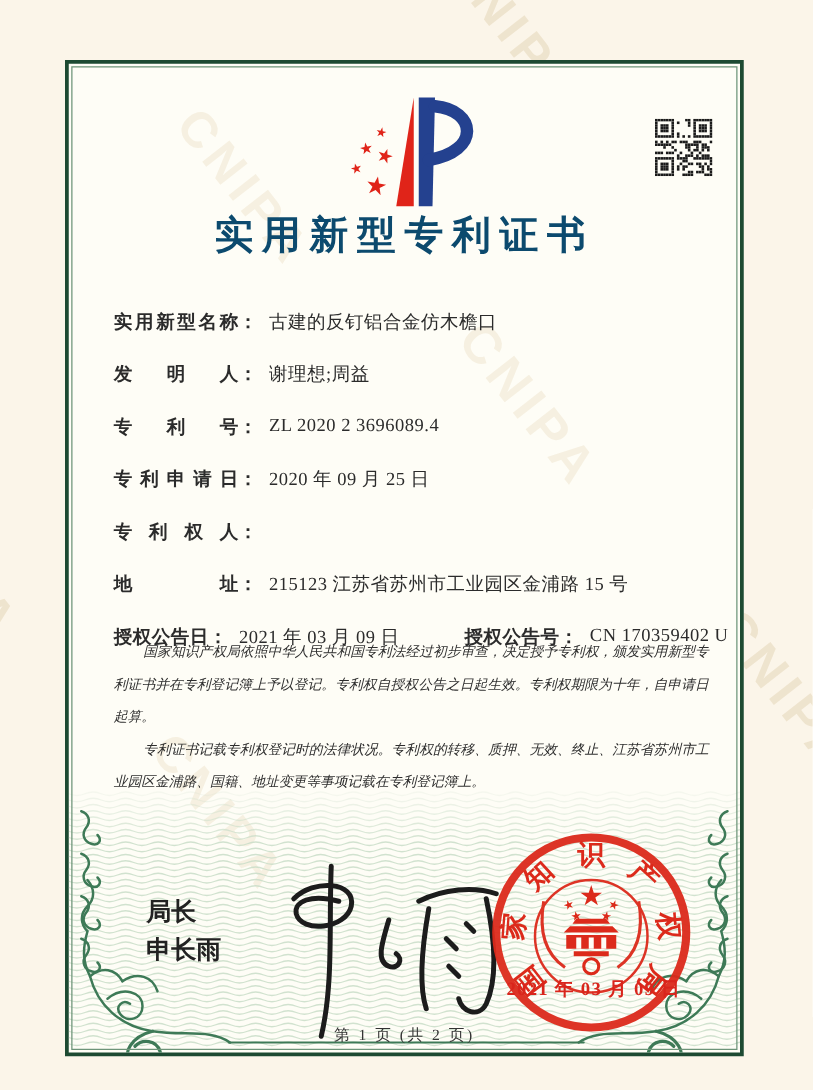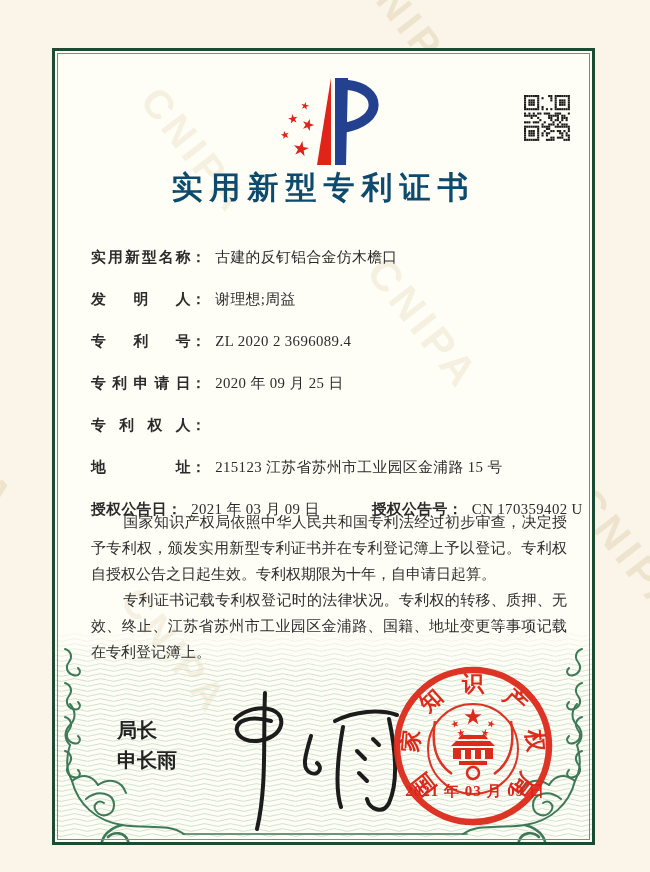--- a/index.html
+++ b/index.html
@@ -50,22 +50,22 @@
   .flabel{
     display:inline-block;width:100px;
     text-align:justify;text-align-last:justify;
     font-weight:600;
   }
   .fcolon{font-weight:600;}
   .fvalue{margin-left:9px;}
   .grant2{margin-left:52px;}
   .paras{
     position:absolute;left:36px;top:458px;width:476px;
-    font-size:15px;line-height:26px;text-align:justify;
-    color:#2e2e2e;
+    font-size:11px;line-height:26px;text-align:justify;
+    font-style:italic;color:#2e2e2e;
   }
   .paras p{margin:0;text-indent:2.15em;}
   .signer{
     position:absolute;left:62px;top:664px;
     font-family:"Liberation Sans","DejaVu Sans",sans-serif;
     font-weight:700;font-size:20px;color:#222;line-height:30px;z-index:3;
   }
   .signature{position:absolute;left:138px;top:630px;z-index:3;}
   .seal{position:absolute;left:318px;top:598px;z-index:3;}
   .seal-date{
@@ -489,16 +489,17 @@
             <text x="59.33608005125606" y="52.88145951641029" fill="#dc2a1b" font-size="22" font-weight="bold" text-anchor="middle" dominant-baseline="middle" transform="rotate(-42.66666666666667 59.33608005125606 52.88145951641029)">知</text>
             <text x="100" y="37" fill="#dc2a1b" font-size="22" font-weight="bold" text-anchor="middle" dominant-baseline="middle" transform="rotate(0 100 37)">识</text>
             <text x="140.6639199487439" y="52.881459516410274" fill="#dc2a1b" font-size="22" font-weight="bold" text-anchor="middle" dominant-baseline="middle" transform="rotate(42.66666666666666 140.6639199487439 52.881459516410274)">产</text>
             <text x="159.80109328267037" y="92.11847951992851" fill="#dc2a1b" font-size="22" font-weight="bold" text-anchor="middle" dominant-baseline="middle" transform="rotate(85.33333333333334 159.80109328267037 92.11847951992851)">权</text>
             <text x="147.28064521640331" y="133.9396885195395" fill="#dc2a1b" font-size="22" font-weight="bold" text-anchor="middle" dominant-baseline="middle" transform="rotate(128 147.28064521640331 133.9396885195395)">局</text>
           </g>
       </svg>
 
       <div class="seal-date">2021 年 03 月 09 日</div>
 
+      <div class="footer-page">第 1 页 (共 2 页)</div>
 
     </div>
   </div>
 </div>
 
 </body></html>

